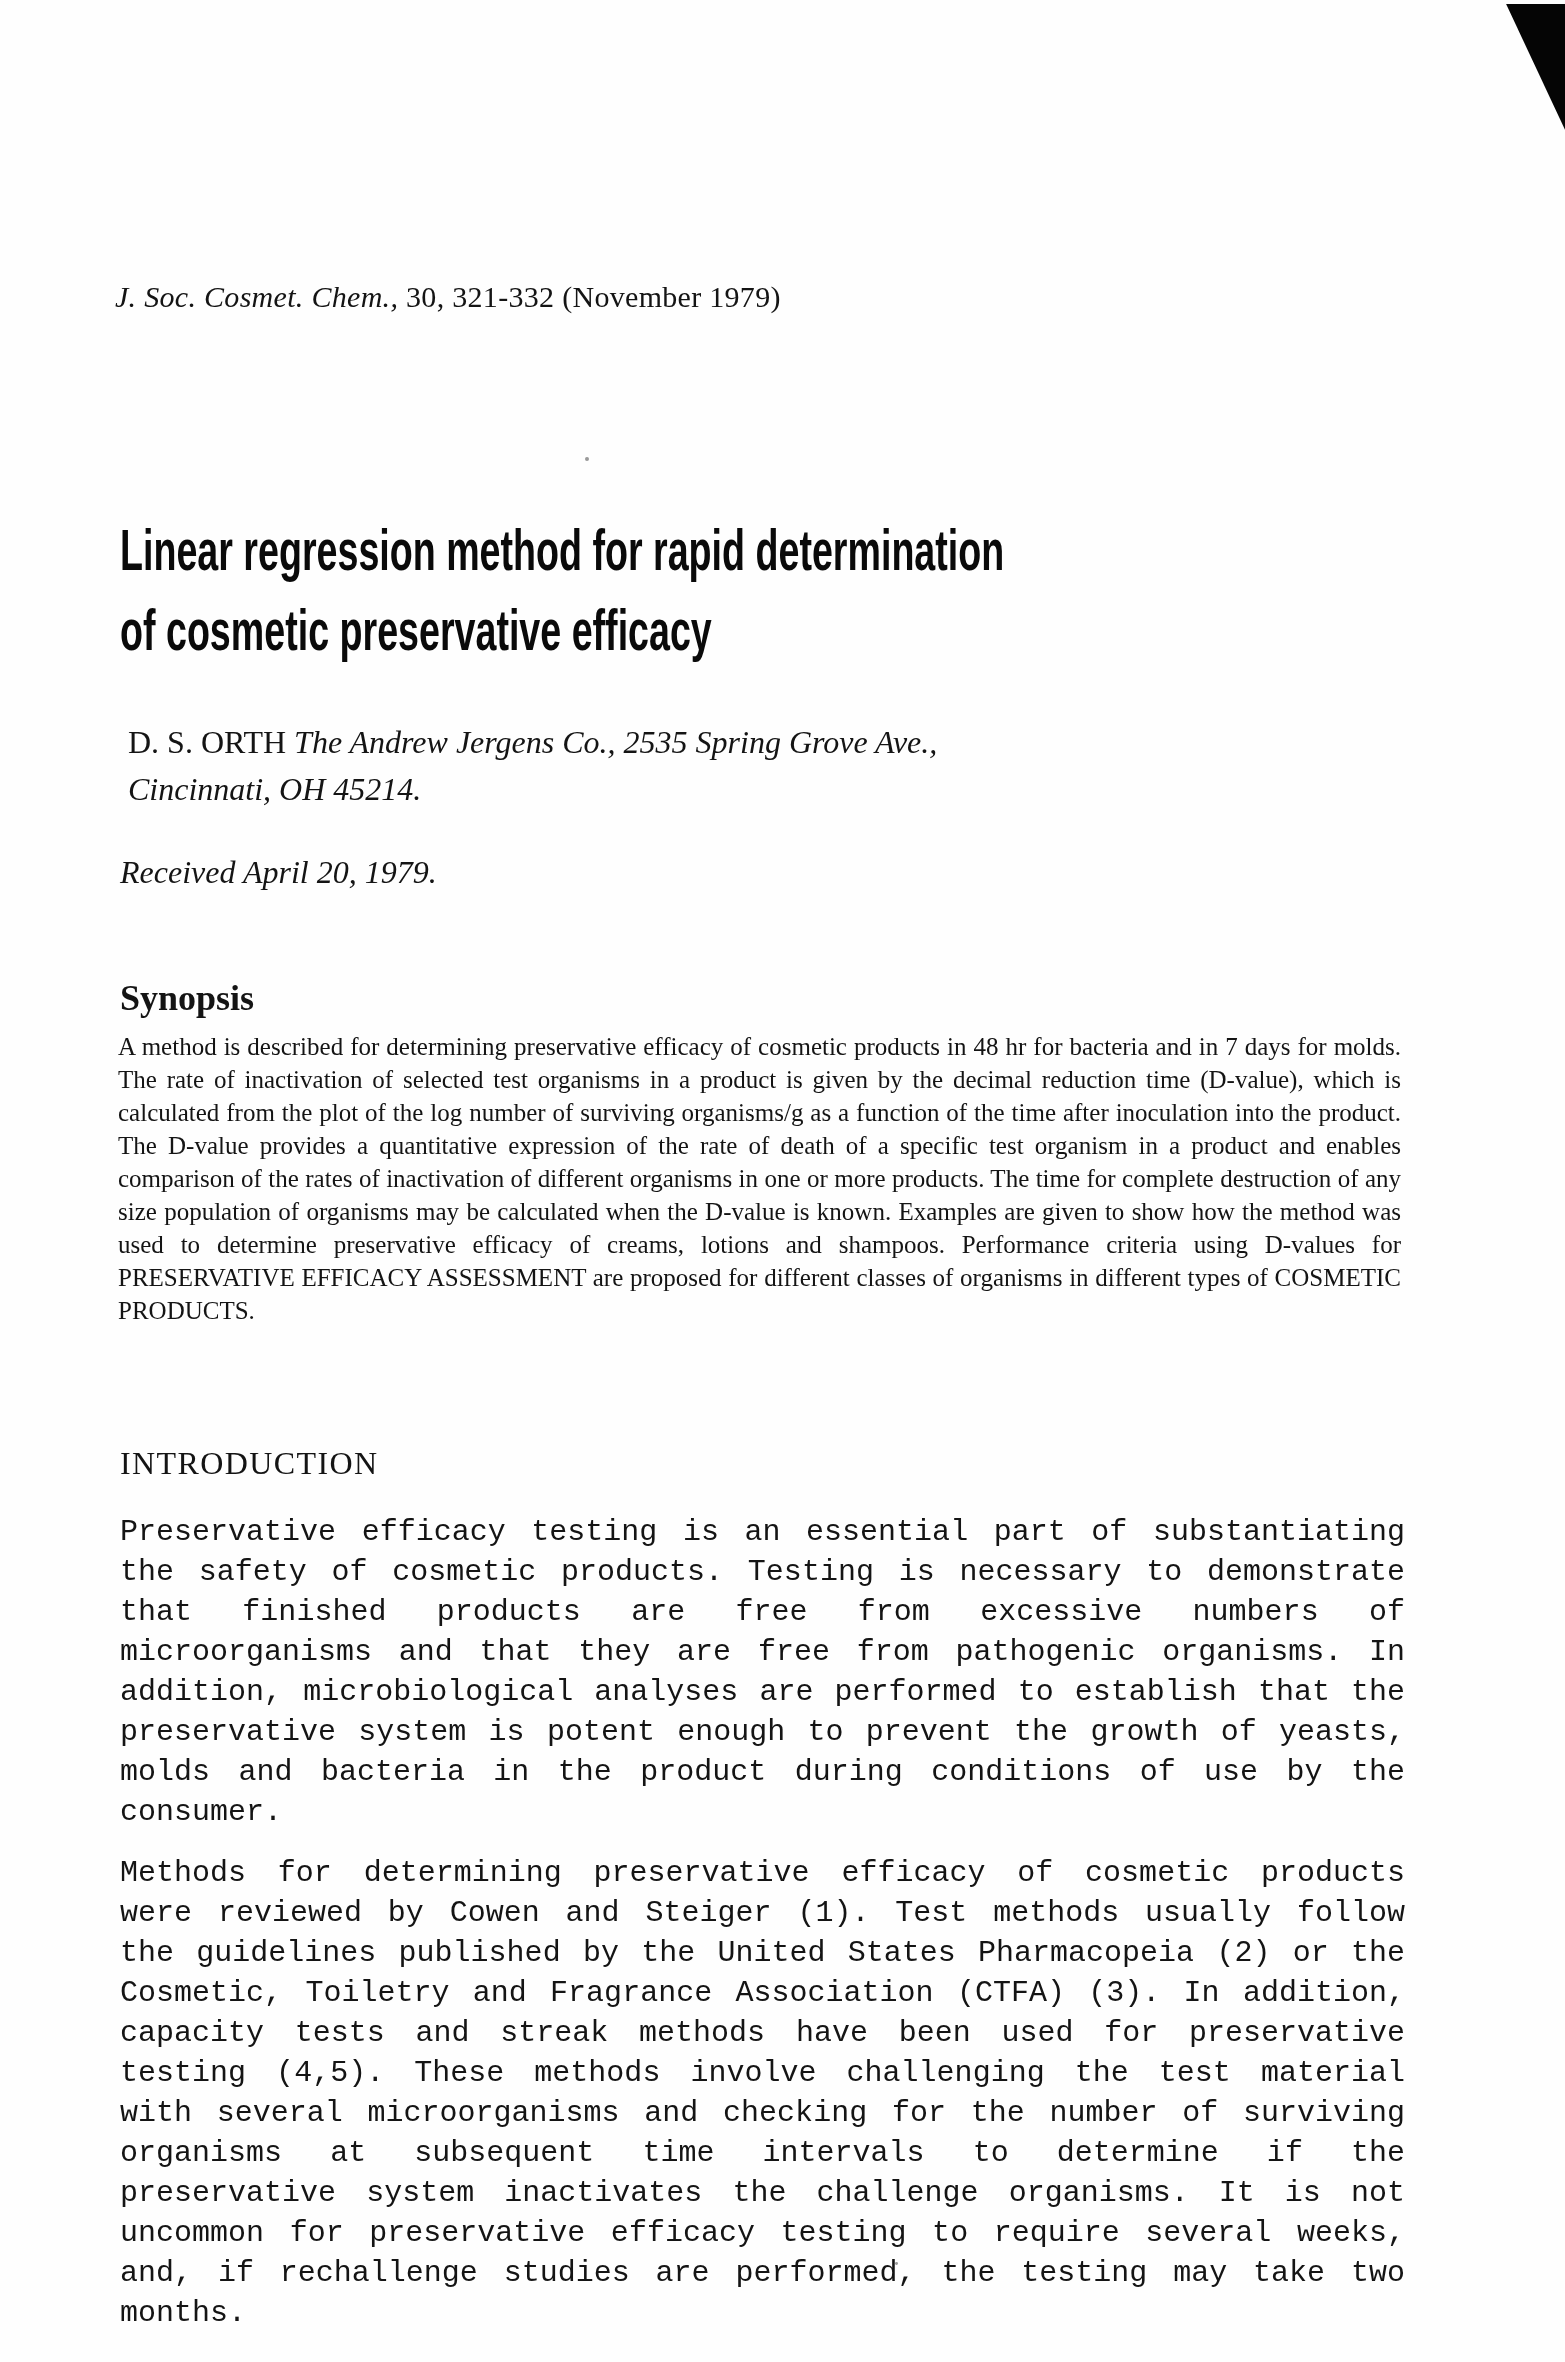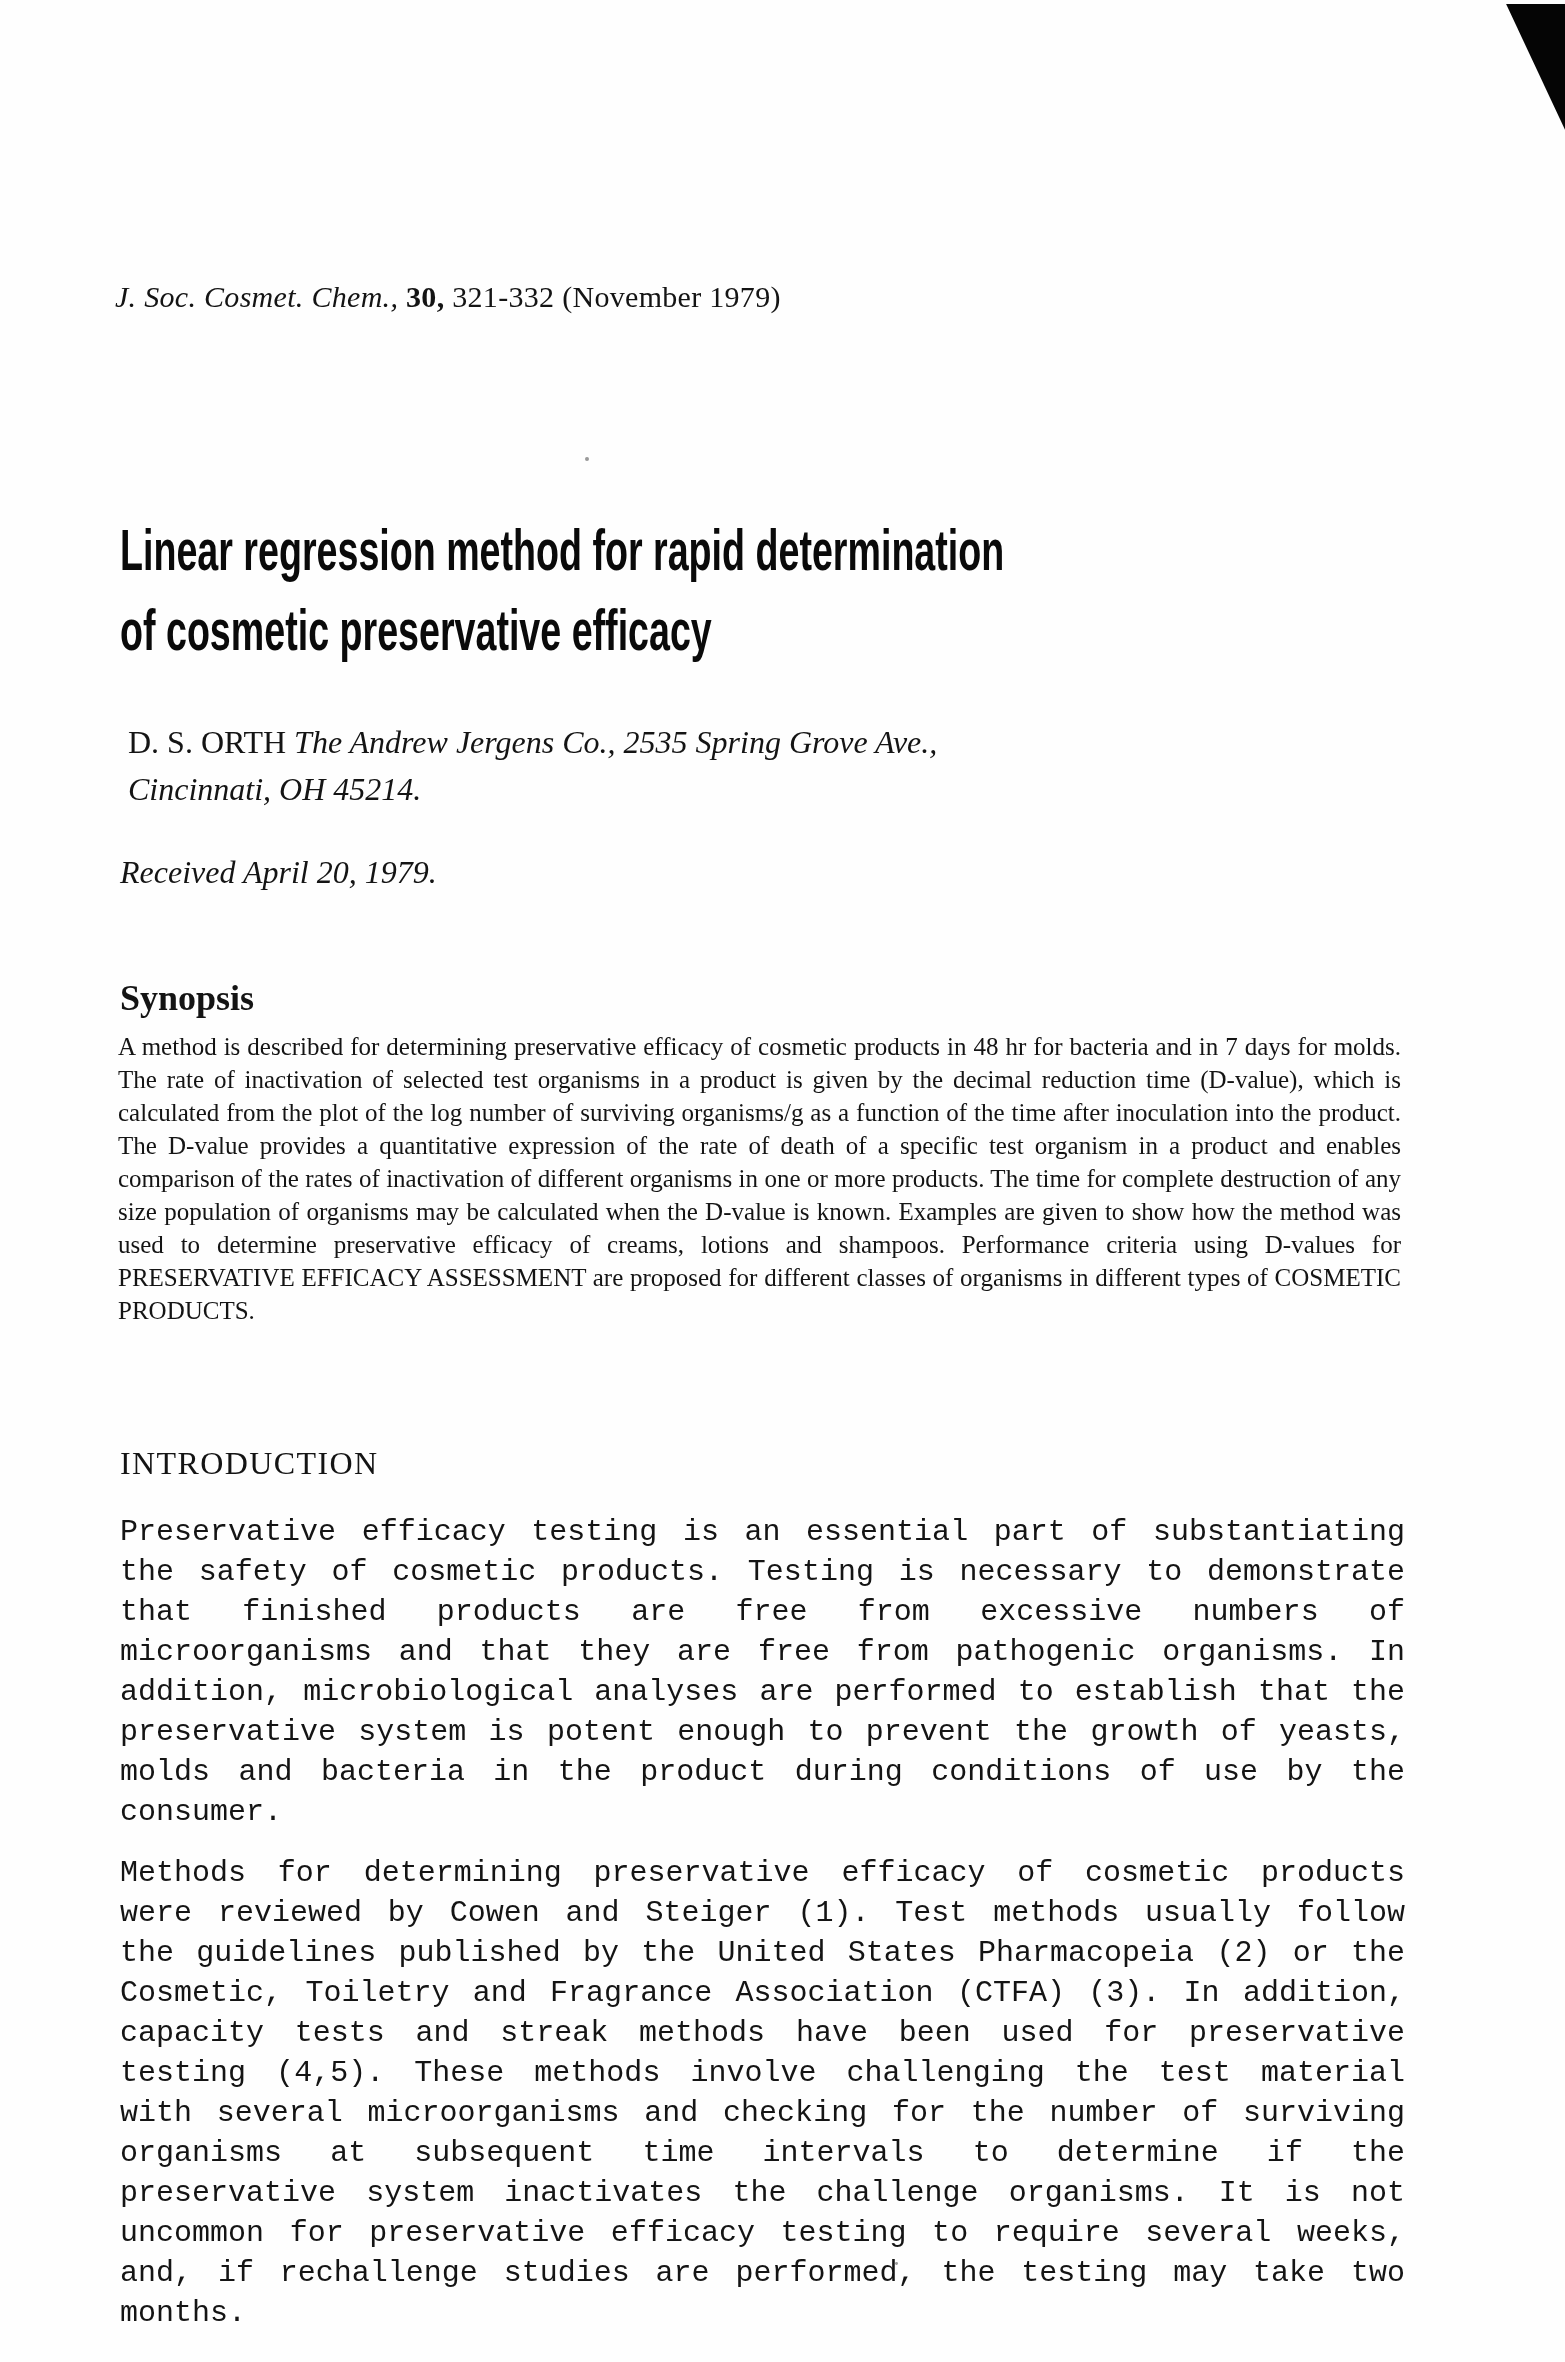--- a/index.html
+++ b/index.html
@@ -34,21 +34,21 @@
   .speck-2 { left: 895px; top: 2262px; width: 2.9px; height: 2.9px; }
   .cite {
     position: absolute;
     left: 115px;
     top: 250px;
     font-size: 30px;
     letter-spacing: 0.3px;
     white-space: nowrap;
   }
   .i { font-style: italic; }
-  .b { font-weight: bold; margin-top: 20px; }
+  .b { font-weight: normal; margin-top: 20px; }
   .title {
     position: absolute;
     left: 120px;
     top: 510px;
     margin: 0;
     width: 1816px;
     font-family: "Liberation Sans", sans-serif;
     font-weight: bold;
     font-size: 57px;
     line-height: 80px;

